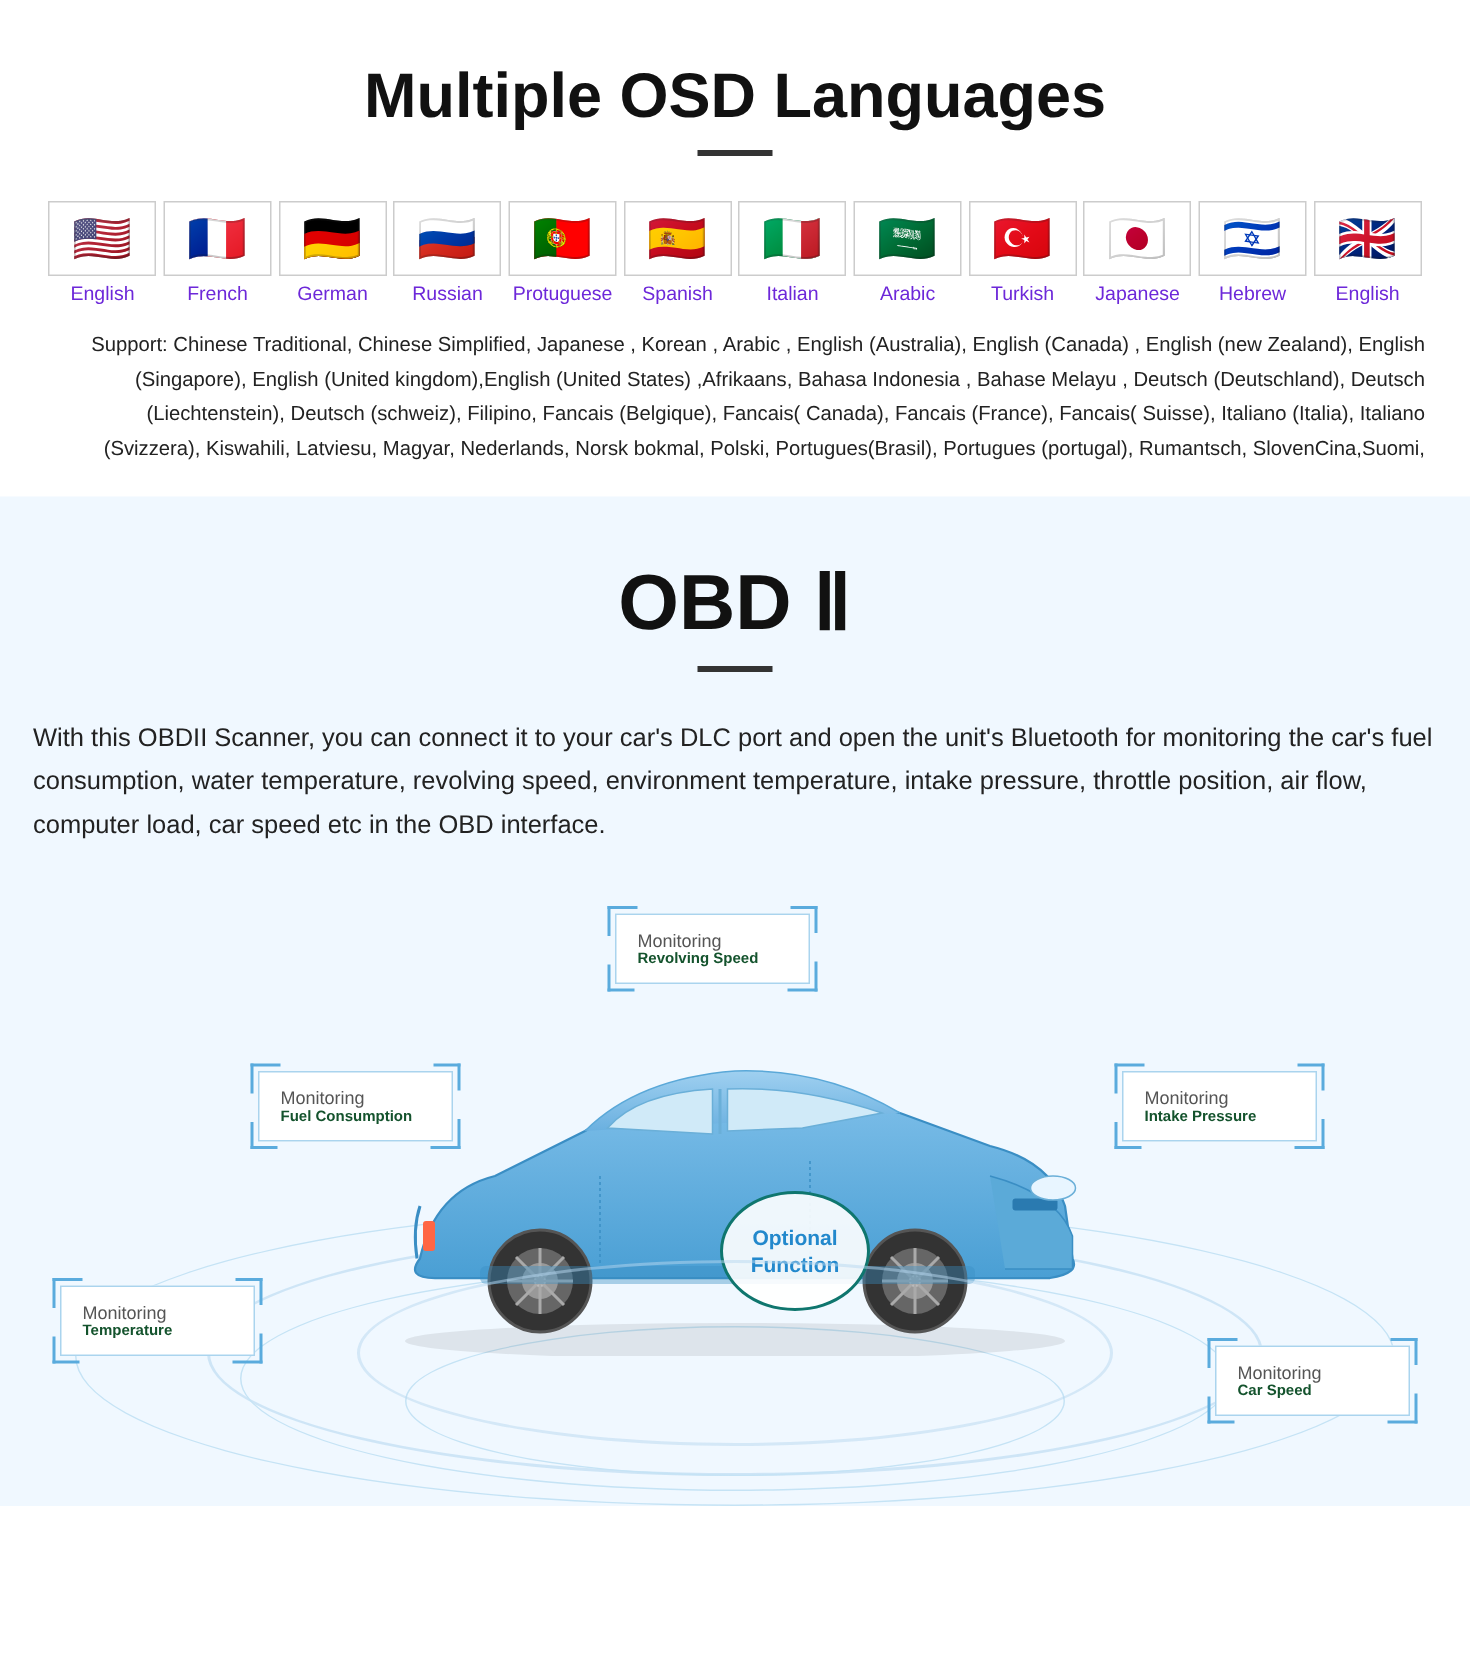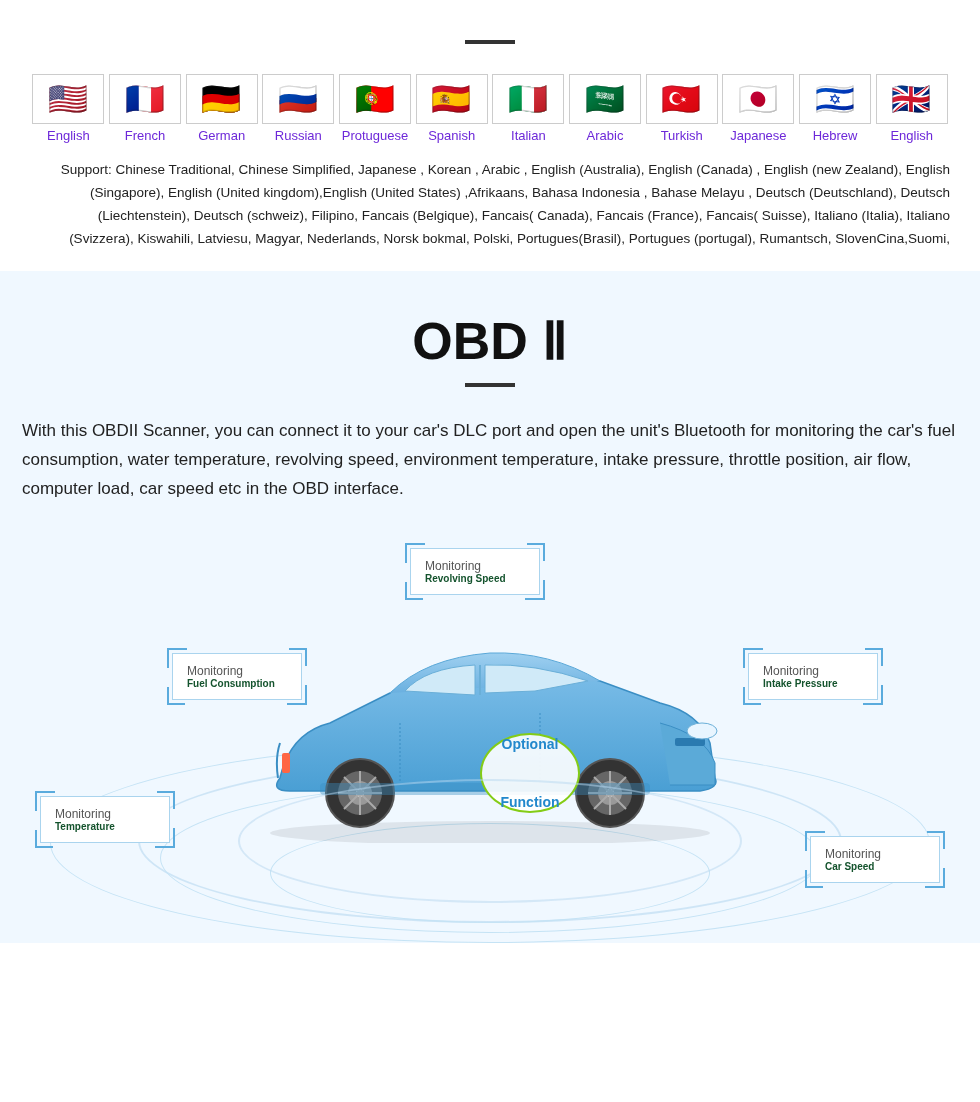--- a/index.html
+++ b/index.html
@@ -153,28 +153,28 @@
       position: absolute;
     }
 
     
     .optional-bubble {
       position: absolute;
       bottom: 130px;
       left: 50%;
       transform: translateX(-10%);
       background: rgba(255,255,255,0.9);
-      border: 2px solid #84cc16;
+      border: 2px solid #0f766e;
       border-radius: 50%;
       width: 100px;
       height: 80px;
       display: flex;
       flex-direction: column;
       align-items: center;
-      justify-content: space-between;
+      justify-content: center;
       font-size: 14px;
       font-weight: 700;
       color: #2288cc;
       text-align: center;
       line-height: 1.3;
     }
 
     
     .bracket-box {
       position: relative;
@@ -214,20 +214,21 @@
     .ring-dec {
       position: absolute;
       border-radius: 50%;
       border: 1.5px solid #c5e3f5;
     }
   </style>
 </head>
 <body>
 
 <section class="osd-section">
+  <h1 class="section-title">Multiple OSD Languages</h1>
   <div class="title-underline"></div>
 
   <div class="flags-row">
 
   <div class="flag-item">
       <div class="flag-box">🇺🇸</div>
       <span class="flag-label">English</span>
     </div>
       <div class="flag-item">
       <div class="flag-box">🇫🇷</div>

